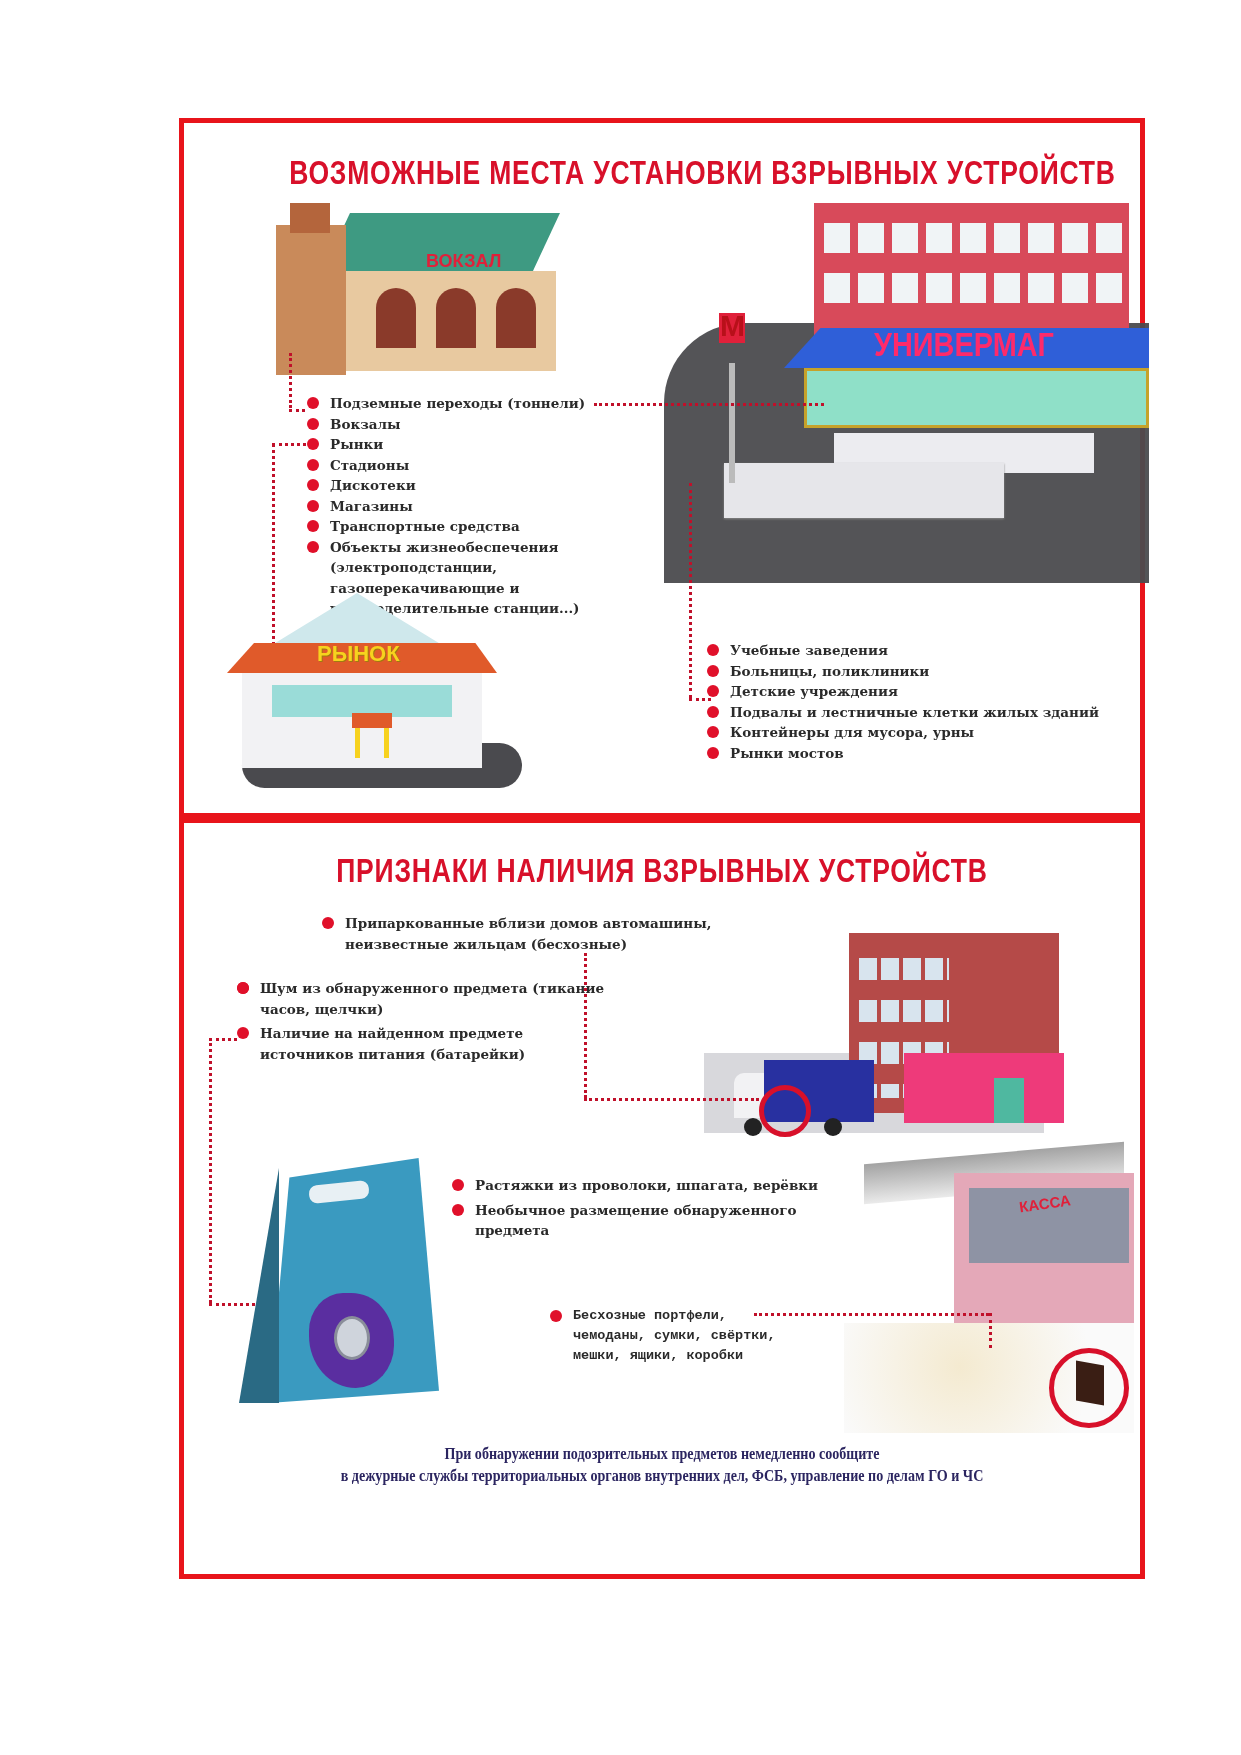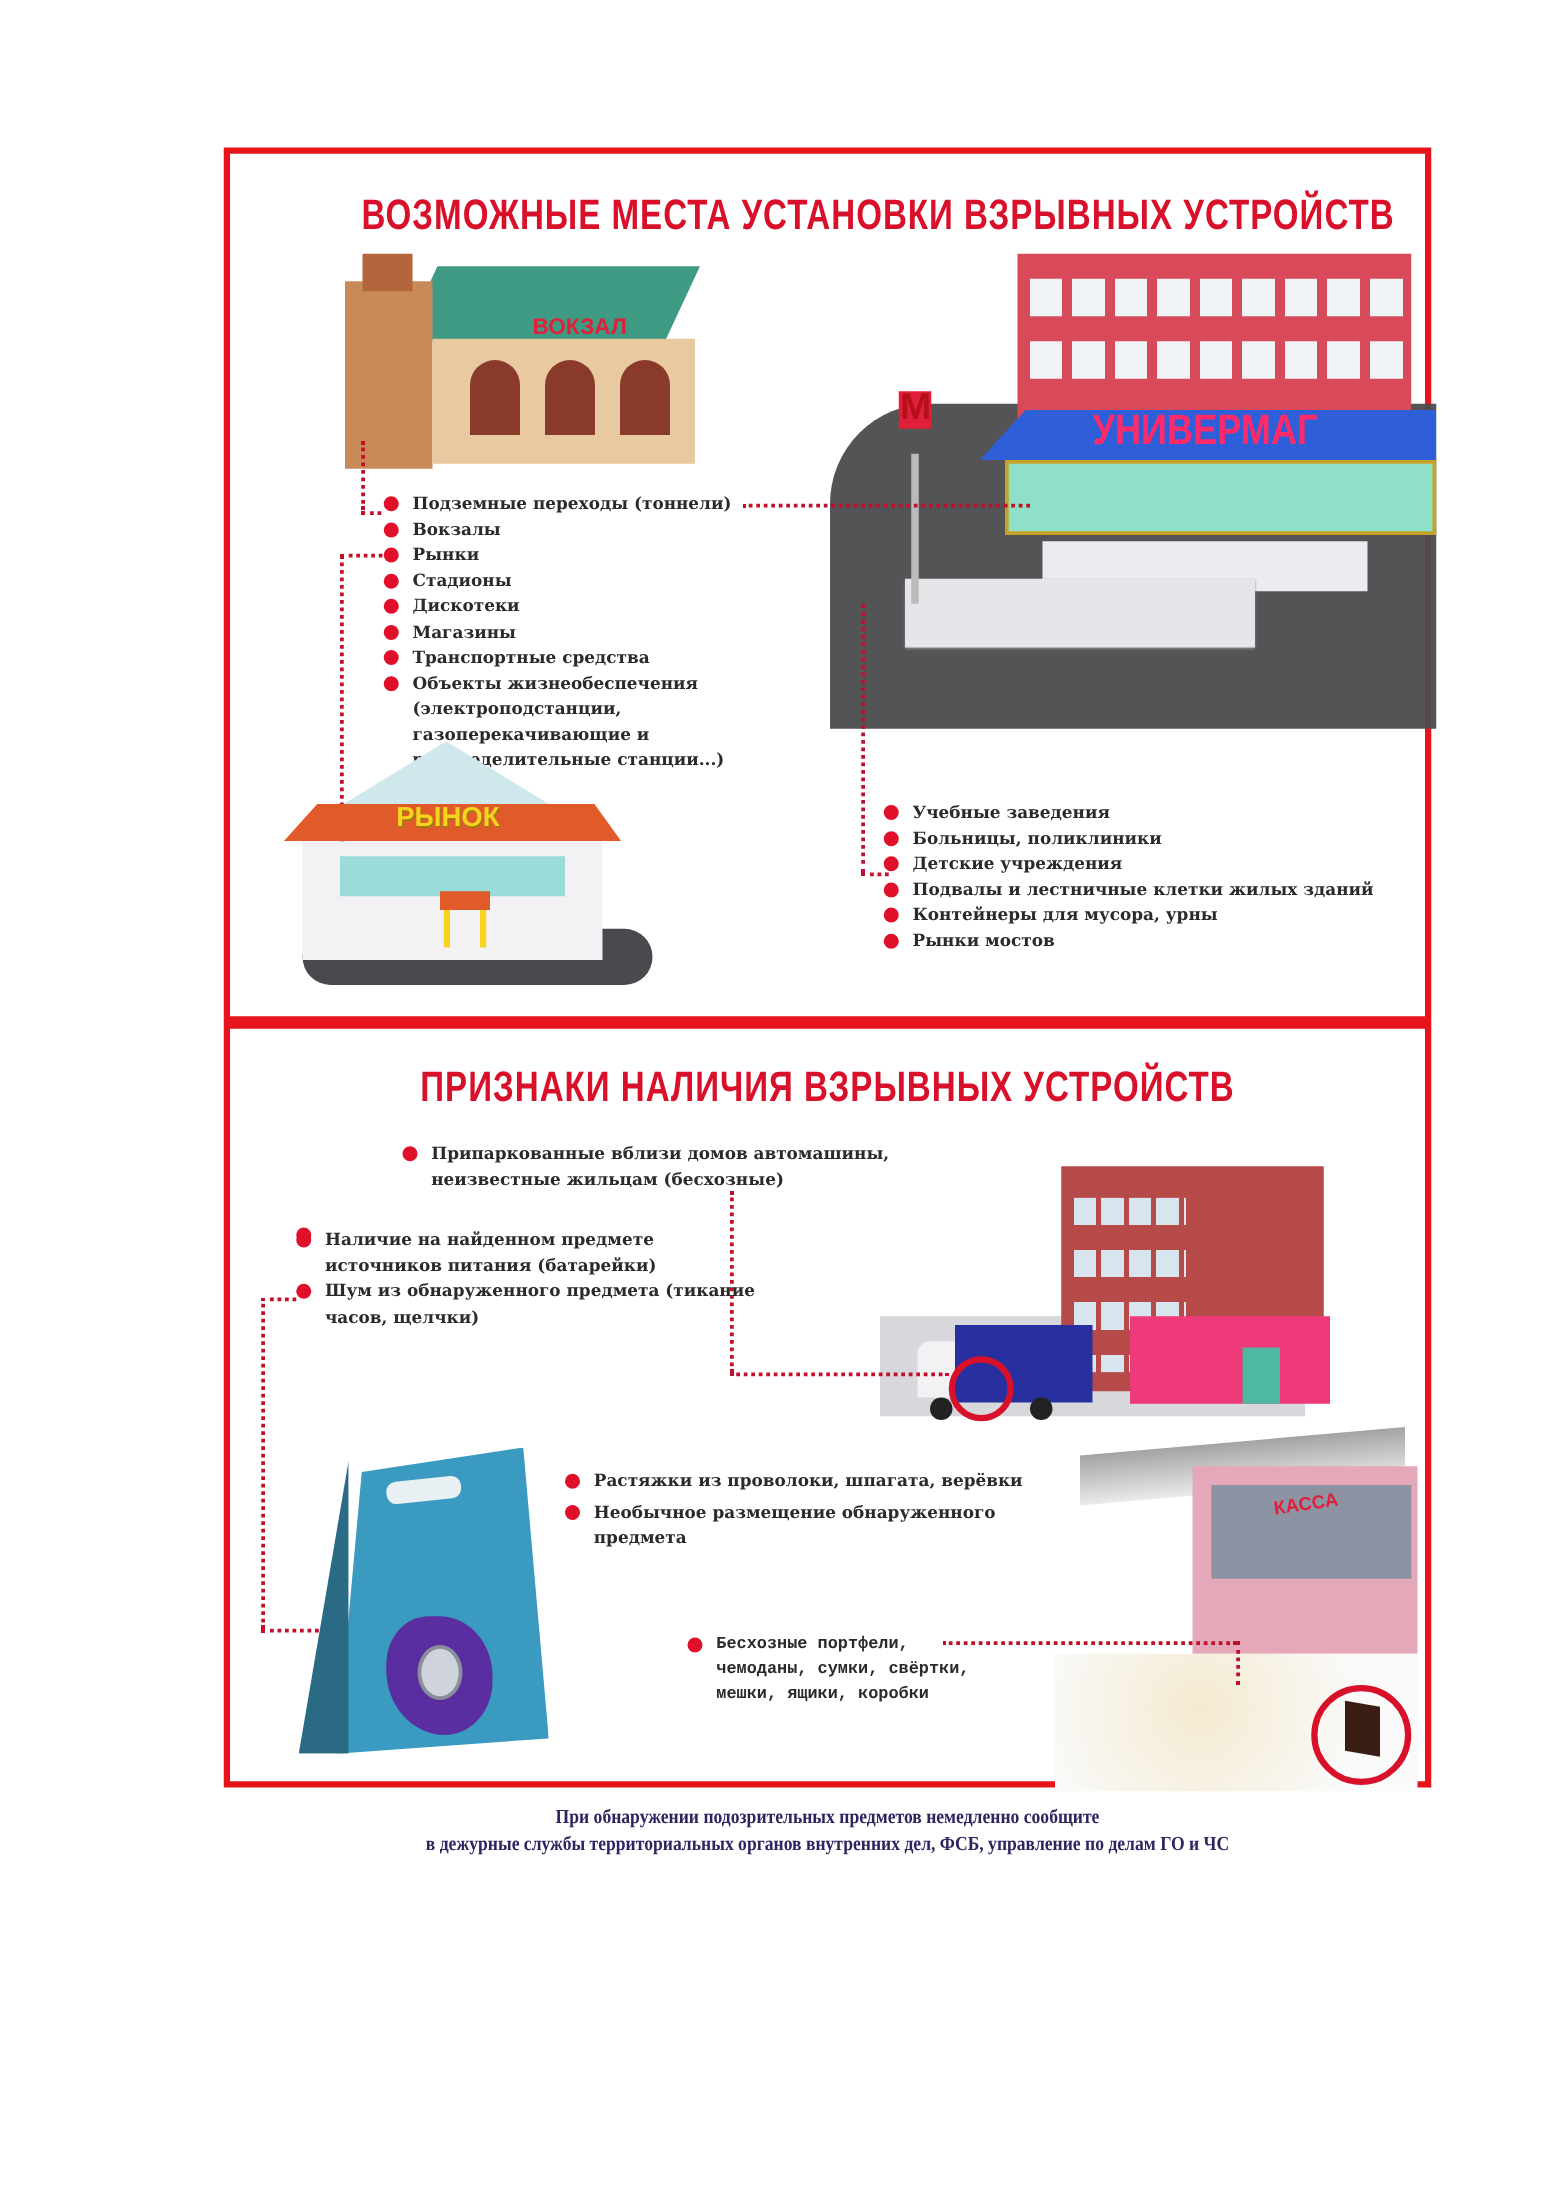--- a/index.html
+++ b/index.html
@@ -1,17 +1,17 @@
 <!DOCTYPE html>
 <html><head>
 <meta charset="utf-8">
 <style>
   html, body { margin: 0; padding: 0; background: #ffffff; }
   body { width: 1241px; height: 1755px; position: relative; overflow: hidden; font-family: "DejaVu Serif", serif; }
-  .poster { position: absolute; left: 179px; top: 118px; width: 966px; height: 1312px; border: 5px solid #e8141b; box-sizing: border-box; background: #fff; }
+  .poster { position: absolute; left: 179px; top: 118px; width: 966px; height: 1461px; border: 5px solid #e8141b; box-sizing: border-box; background: #fff; }
   .divider { position: absolute; left: 0; right: 0; top: 690px; height: 10px; background: #e8141b; }
   .title { position: absolute; left: 0; right: 0; text-align: center; color: #d8102a; font-family: "Liberation Sans", sans-serif; font-weight: bold; font-size: 34px; letter-spacing: 1px; transform: scaleX(0.78); transform-origin: center; white-space: nowrap; }
   .list { position: absolute; margin: 0; padding: 0; list-style: none; color: #2a2a2a; font-size: 13.5px; font-weight: bold; line-height: 20.5px; }
   .list li { position: relative; padding-left: 26px; }
   .list li .dot { position: absolute; left: 3px; top: 4px; width: 12px; height: 12px; border-radius: 50%; background: #e0102a; }
   .dots-h { position: absolute; height: 0; border-top: 3px dotted #c0102a; }
   .dots-v { position: absolute; width: 0; border-left: 3px dotted #c0102a; }
   .footer { position: absolute; left: 0; right: 0; top: 1320px; text-align: center; color: #2b2560; font-weight: bold; font-size: 16px; line-height: 22px; font-family: "Liberation Serif", serif; }
   .footer div { transform: scaleX(0.88); }
   .sign { font-family: "Liberation Sans", sans-serif; font-weight: bold; text-align: center; white-space: nowrap; }
@@ -109,22 +109,22 @@
     <div style="position:absolute; left:40px; top:205px; width:18px; height:18px; background:#222; border-radius:50%;"></div>
     <div style="position:absolute; left:120px; top:205px; width:18px; height:18px; background:#222; border-radius:50%;"></div>
     <div class="ring" style="left:55px; top:172px; width:52px; height:52px;"></div>
   </div>
 
   <div class="dots-v" style="left:400px; top:830px; height:145px;"></div>
   <div class="dots-h" style="left:400px; top:975px; width:175px;"></div>
 
   <ul class="list" style="left:50px; top:855px; width:370px;">
     <li style="margin-bottom:0;"><span class="dot"></span></li>
+    <li><span class="dot"></span><span>Шум из обнаруженного предмета (тикание часов, щелчки)</span></li>
     <li style="margin-top:4px;"><span class="dot"></span><span>Наличие на найденном предмете источников питания (батарейки)</span></li>
-    <li><span class="dot"></span><span>Шум из обнаруженного предмета (тикание часов, щелчки)</span></li>
   </ul>
 
   <div class="dots-v" style="left:25px; top:915px; height:265px;"></div>
   <div class="dots-h" style="left:25px; top:915px; width:28px;"></div>
   <div class="dots-h" style="left:25px; top:1180px; width:95px;"></div>
 
   <div style="position:absolute; left:55px; top:1015px; width:200px; height:270px;">
     <div style="position:absolute; left:30px; top:20px; width:170px; height:245px; background:#3a9ac0; clip-path:polygon(12% 8%,88% 0,100% 95%,0 100%);"></div>
     <div style="position:absolute; left:0; top:30px; width:40px; height:235px; background:#2a6a84; clip-path:polygon(100% 0,100% 100%,0 100%);"></div>
     <div style="position:absolute; left:70px; top:45px; width:60px; height:18px; background:#e8f0f4; border-radius:8px; transform:rotate(-6deg);"></div>

